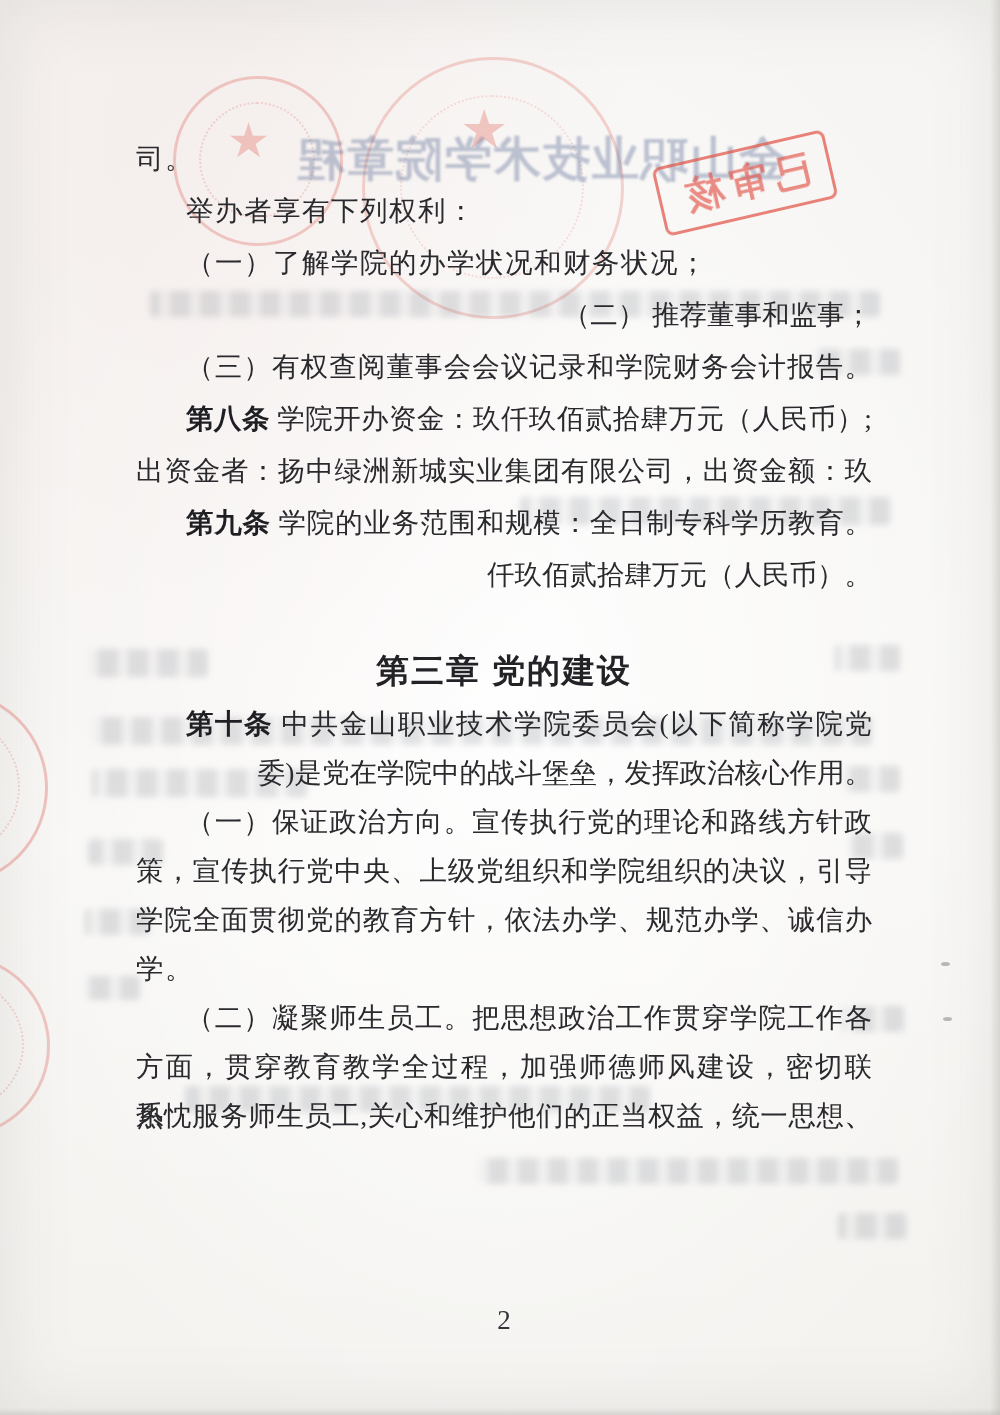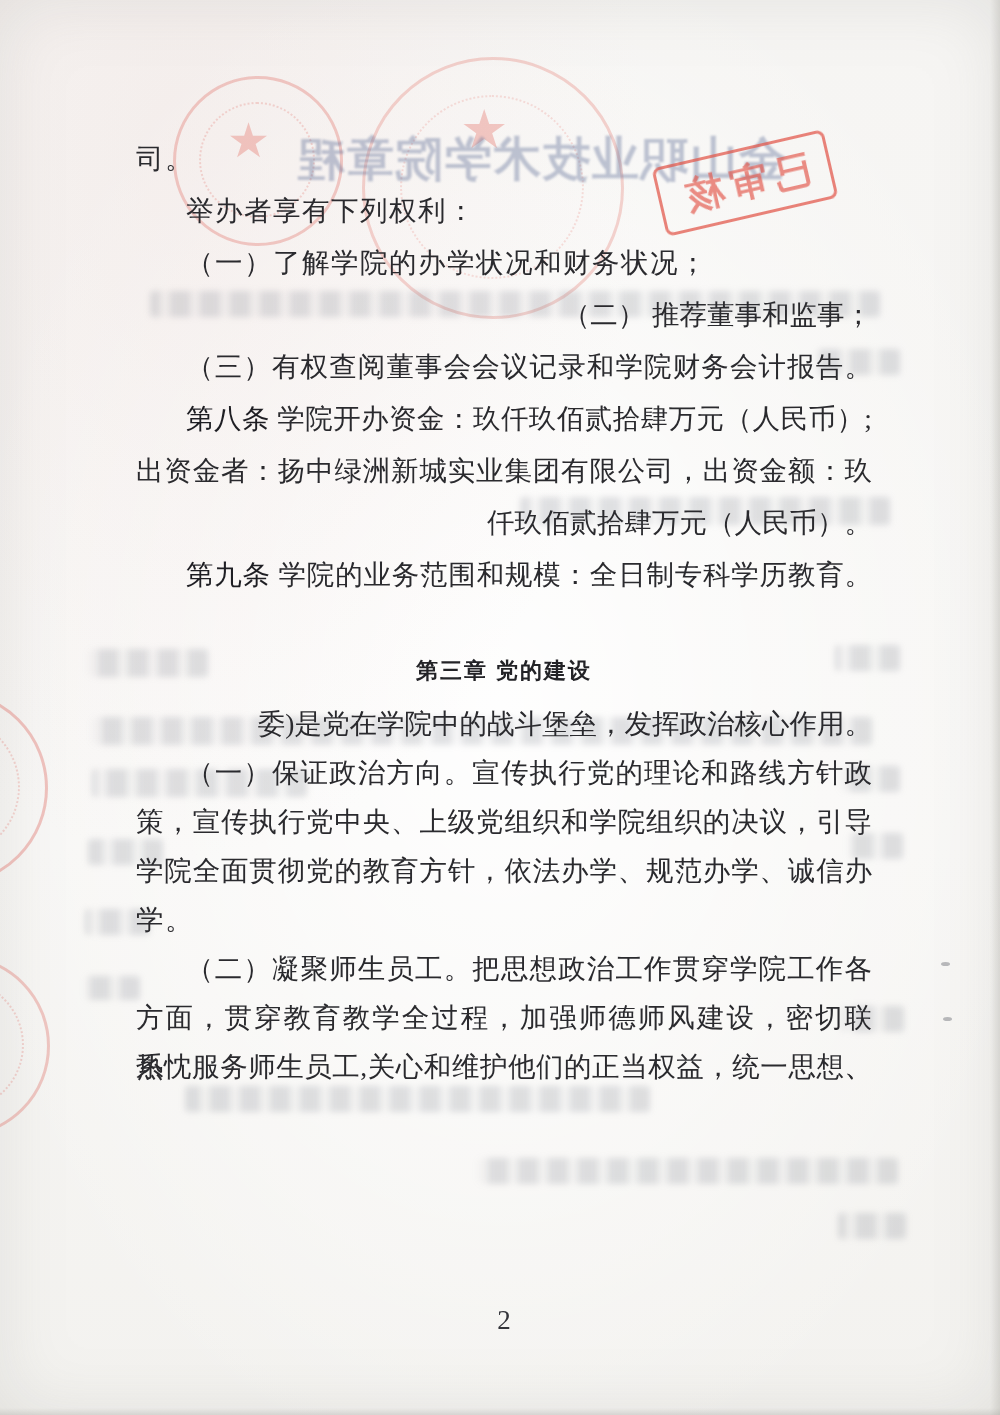--- a/index.html
+++ b/index.html
@@ -20,24 +20,24 @@
   .doc{
     position:absolute;left:136px;top:133px;width:736px;
     color:#2a2a2e;font-size:27.5px;letter-spacing:1.5px;
   }
   .grp-a .line{height:52px;line-height:52px;white-space:normal;overflow:visible;}
   .grp-b .line{height:49px;line-height:49px;}
   .line{text-rendering:optimizeLegibility;}
   .i{text-indent:50px;}
   .j{text-align:justify;text-align-last:justify;letter-spacing:0;}
   .t{letter-spacing:0;text-align:right;}
-  .lead{font-weight:normal;color:#1e1e23;}
+  .lead{font-weight:bold;color:#1e1e23;}
   .heading{
     margin-top:44px;margin-bottom:2px;height:52px;line-height:52px;
-    text-align:center;font-weight:bold;font-size:22px;letter-spacing:2px;
+    text-align:center;font-weight:bold;font-size:33px;letter-spacing:2px;
     color:#232327;font-family:"Liberation Sans", sans-serif;
   }
   .pageno{
     position:absolute;left:136px;top:1300px;width:736px;height:40px;line-height:40px;
     text-align:center;font-size:27px;color:#33343a;
   }
   
   .decor{position:absolute;pointer-events:none;}
   .seal{border-radius:50%;}
   .seal.ring1{left:173px;top:76px;width:164px;height:164px;border:3px solid rgba(222,92,82,0.30);}
@@ -116,27 +116,28 @@
 
   <div class="doc">
     <div class="grp-a">
       <div class="line"><span class="lead"></span><span>司。</span></div>
       <div class="line i"><span class="lead"></span><span>举办者享有下列权利：</span></div>
       <div class="line i"><span class="lead"></span><span>（一）了解学院的办学状况和财务状况；</span></div>
       <div class="line i t"><span class="lead"></span><span>（二） 推荐董事和监事；</span></div>
       <div class="line i j"><span class="lead"></span><span>（三）有权查阅董事会会议记录和学院财务会计报告。</span></div>
       <div class="line i j"><span class="lead">第八条</span><span> 学院开办资金：玖仟玖佰贰拾肆万元（人民币）;</span></div>
       <div class="line j"><span class="lead"></span><span>出资金者：扬中绿洲新城实业集团有限公司，出资金额：玖</span></div>
+      <div class="line i j"><span class="lead">第九条</span><span> 学院的业务范围和规模：全日制专科学历教育。</span></div>
       <div class="line t"><span class="lead"></span><span>仟玖佰贰拾肆万元（人民币）。</span></div>
-      <div class="line i j"><span class="lead">第九条</span><span> 学院的业务范围和规模：全日制专科学历教育。</span></div>
     </div>
 
     <div class="heading">第三章 党的建设</div>
 
     <div class="grp-b">
+      <div class="line i j"><span class="lead">第十条</span><span> 中共金山职业技术学院委员会(以下简称学院党</span></div>
       <div class="line t"><span class="lead"></span><span>委)是党在学院中的战斗堡垒，发挥政治核心作用。</span></div>
       <div class="line i j"><span class="lead"></span><span>（一）保证政治方向。宣传执行党的理论和路线方针政</span></div>
       <div class="line j"><span class="lead"></span><span>策，宣传执行党中央、上级党组织和学院组织的决议，引导</span></div>
       <div class="line j"><span class="lead"></span><span>学院全面贯彻党的教育方针，依法办学、规范办学、诚信办</span></div>
       <div class="line"><span class="lead"></span><span>学。</span></div>
       <div class="line i j"><span class="lead"></span><span>（二）凝聚师生员工。把思想政治工作贯穿学院工作各</span></div>
       <div class="line j"><span class="lead"></span><span>方面，贯穿教育教学全过程，加强师德师风建设，密切联系、</span></div>
       <div class="line j"><span class="lead"></span><span>热忱服务师生员工,关心和维护他们的正当权益，统一思想、</span></div>
     </div>
   </div>

